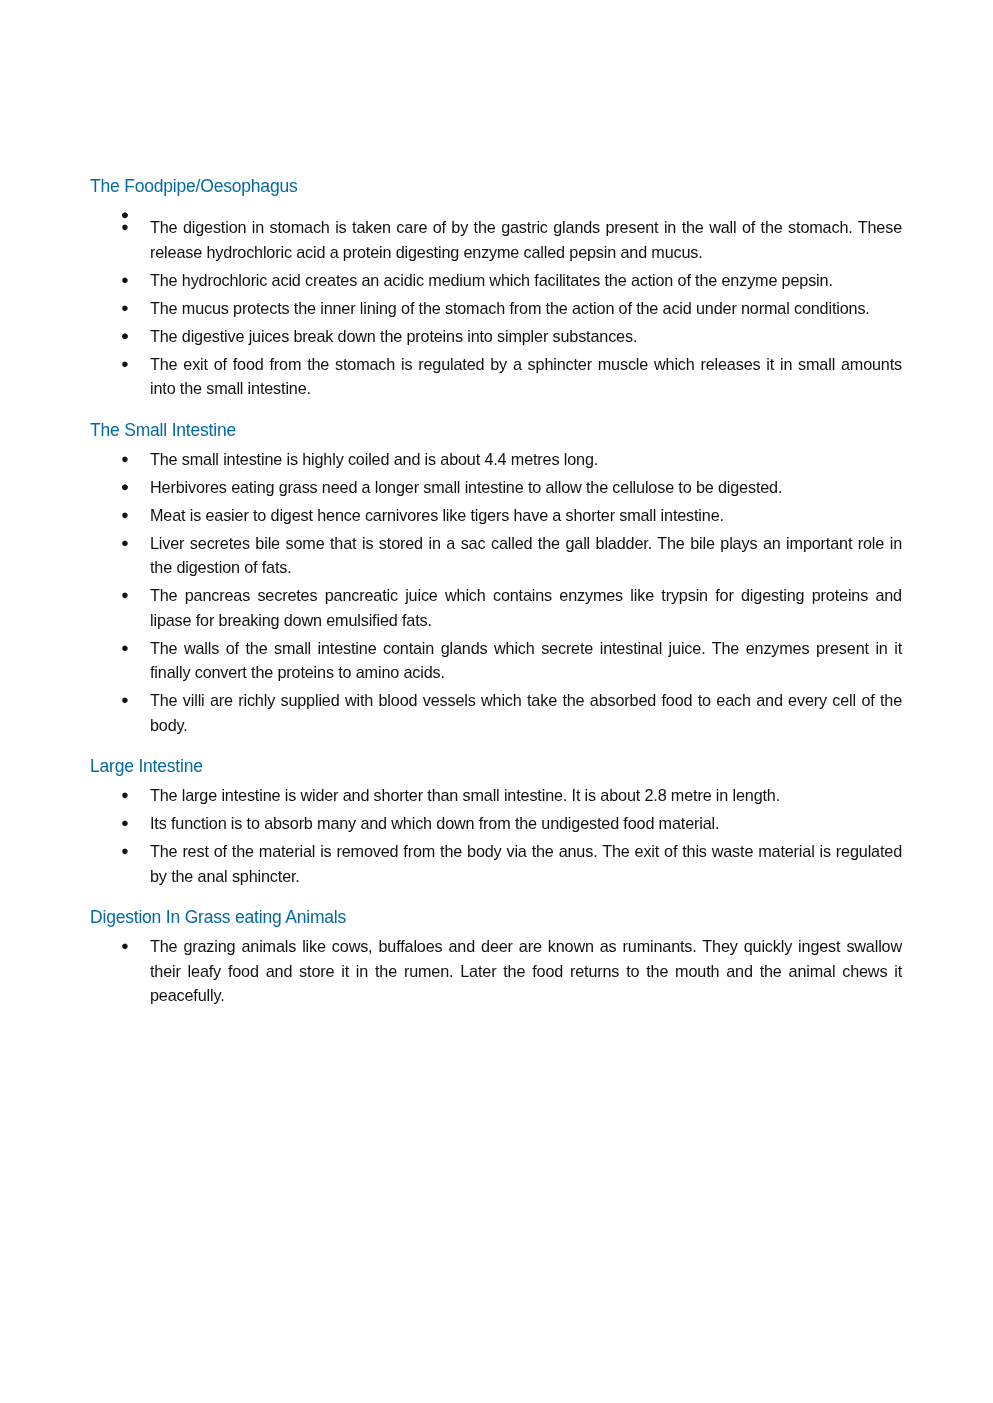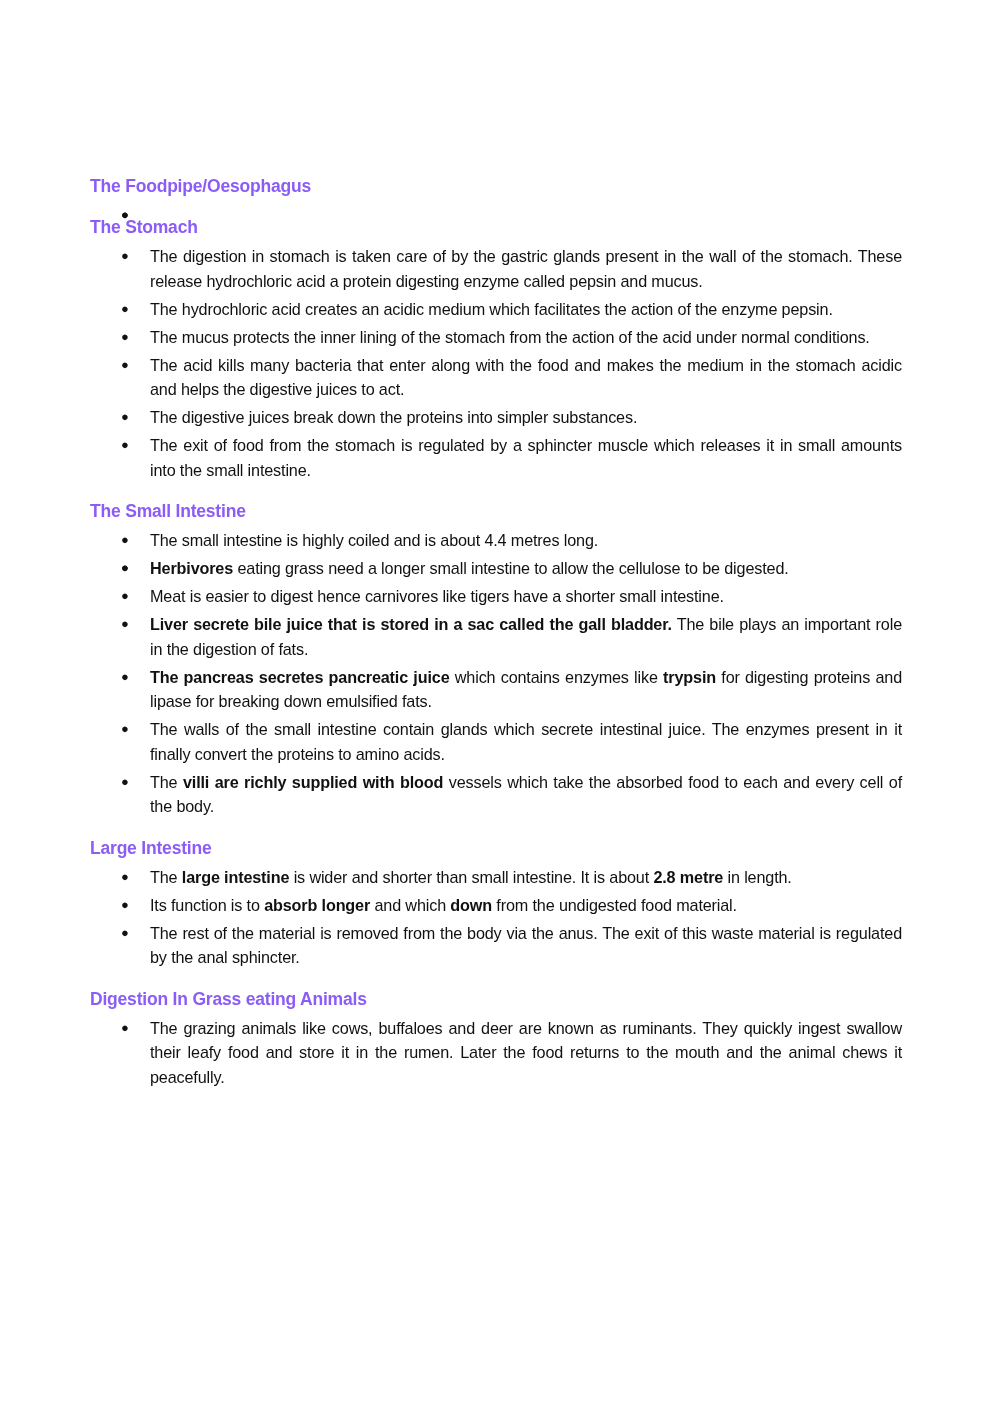--- a/index.html
+++ b/index.html
@@ -1,65 +1,64 @@
 <!DOCTYPE html>
 <html><head>
 <meta charset="utf-8">
 <style>
   html, body { margin: 0; padding: 0; background: #ffffff; }
   body { width: 993px; height: 1403px; position: relative; overflow: hidden;
          font-family: "Liberation Sans", sans-serif; color: #111; }
   .page { position: absolute; left: 90px; top: 174px; width: 812px; }
-  .heading { color: #8b5cf6; font-weight: bold; font-size: 17.5px; margin: 0 0 5px 0; line-height: 24px; letter-spacing: -0.2px; }
+  .heading { color: #0369a1; font-weight: normal; font-size: 17.5px; margin: 0 0 5px 0; line-height: 24px; letter-spacing: -0.2px; }
   .section { margin-bottom: 17px; }
   ul { list-style: none; margin: 0; padding: 0; }
   li { position: relative; padding-left: 60px; font-size: 16.2px; line-height: 24.5px; text-align: justify; margin-bottom: 3.5px; letter-spacing: -0.15px; }
   li .bullet { position: absolute; left: 31px; top: 0; font-size: 13px; }
-  b { font-weight: bold; }
+  b { font-weight: normal; }
 </style>
 </head>
 <body>
 
 <div class="page" id="page">
     <div class="section">
       <div class="heading">The Foodpipe/Oesophagus</div>
       <ul>
         <li><span class="bullet">●</span></li>
         <li><span class="bullet">●</span></li>
       </ul>
     </div>
     <div class="section">
-      <div class="heading">The Stomach</div>
       <ul>
         <li><span class="bullet">●</span><span>The digestion in stomach is taken care of by the gastric glands present in the wall of the stomach. These release hydrochloric acid a protein digesting enzyme called pepsin and mucus.</span></li>
         <li><span class="bullet">●</span><span>The hydrochloric acid creates an acidic medium which facilitates the action of the enzyme pepsin.</span></li>
         <li><span class="bullet">●</span><span>The mucus protects the inner lining of the stomach from the action of the acid under normal conditions.</span></li>
-        <li><span class="bullet">●</span><span>The acid kills many bacteria that enter along with the food and makes the medium in the stomach acidic and helps the digestive juices to act.</span></li>
+        <li><span class="bullet">●</span></li>
         <li><span class="bullet">●</span><span>The digestive juices break down the proteins into simpler substances.</span></li>
         <li><span class="bullet">●</span><span>The exit of food from the stomach is regulated by a sphincter muscle which releases it in small amounts into the small intestine.</span></li>
       </ul>
     </div>
     <div class="section">
       <div class="heading">The Small Intestine</div>
       <ul>
         <li><span class="bullet">●</span><span>The small intestine is highly coiled and is about 4.4 metres long.</span></li>
         <li><span class="bullet">●</span></li>
         <li><span class="bullet">●</span><b>Herbivores</b><span> eating grass need a longer small intestine to allow the cellulose to be digested.</span></li>
         <li><span class="bullet">●</span><span>Meat is easier to digest hence carnivores like tigers have a shorter small intestine.</span></li>
-        <li><span class="bullet">●</span><b>Liver secrete bile juice that is stored in a sac called the gall bladder.</b><span> The bile plays an important role in the digestion of fats.</span></li>
+        <li><span class="bullet">●</span><b>Liver secretes bile some that is stored in a sac called the gall bladder.</b><span> The bile plays an important role in the digestion of fats.</span></li>
         <li><span class="bullet">●</span><b>The pancreas secretes pancreatic juice</b><span> which contains enzymes like </span><b>trypsin</b><span> for digesting proteins and lipase for breaking down emulsified fats.</span></li>
         <li><span class="bullet">●</span><span>The walls of the small intestine contain glands which secrete intestinal juice. The enzymes present in it finally convert the proteins to amino acids.</span></li>
         <li><span class="bullet">●</span><span>The </span><b>villi are richly supplied with blood</b><span> vessels which take the absorbed food to each and every cell of the body.</span></li>
       </ul>
     </div>
     <div class="section">
       <div class="heading">Large Intestine</div>
       <ul>
         <li><span class="bullet">●</span><span>The </span><b>large intestine</b><span> is wider and shorter than small intestine. It is about </span><b>2.8 metre</b><span> in length.</span></li>
-        <li><span class="bullet">●</span><span>Its function is to </span><b>absorb longer</b><span> and which </span><b>down</b><span> from the undigested food material.</span></li>
+        <li><span class="bullet">●</span><span>Its function is to </span><b>absorb many</b><span> and which </span><b>down</b><span> from the undigested food material.</span></li>
         <li><span class="bullet">●</span><span>The rest of the material is removed from the body via the anus. The exit of this waste material is regulated by the anal sphincter.</span></li>
       </ul>
     </div>
     <div class="section">
       <div class="heading">Digestion In Grass eating Animals</div>
       <ul>
         <li><span class="bullet">●</span><span>The grazing animals like cows, buffaloes and deer are known as ruminants. They quickly ingest swallow their leafy food and store it in the rumen. Later the food returns to the mouth and the animal chews it peacefully.</span></li>
       </ul>
     </div>
   </div>

